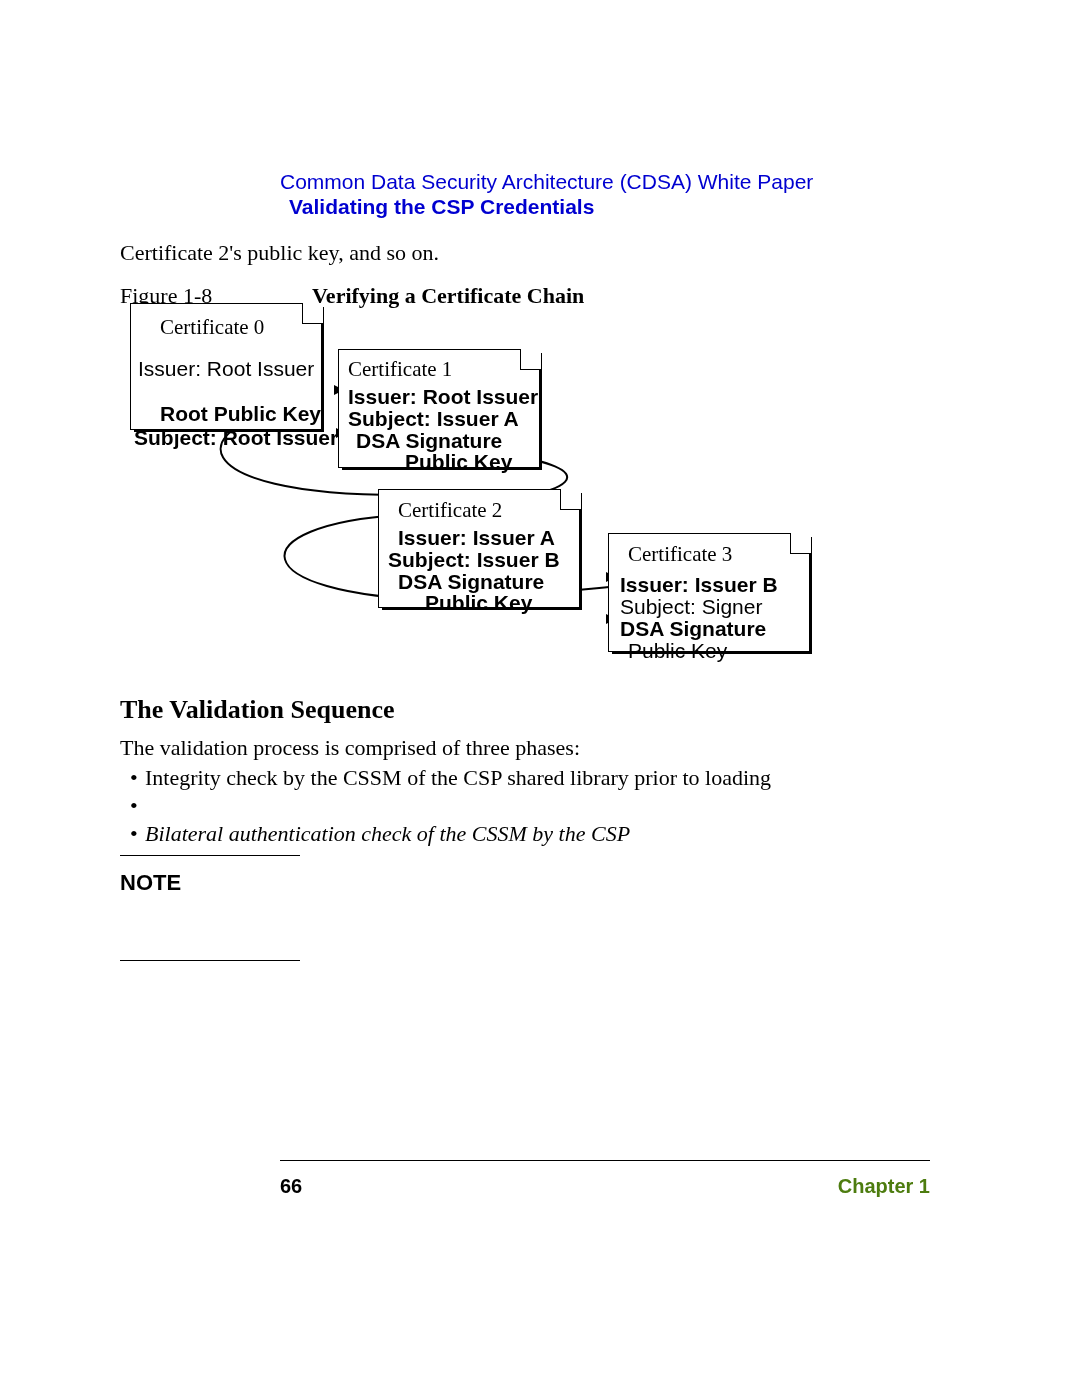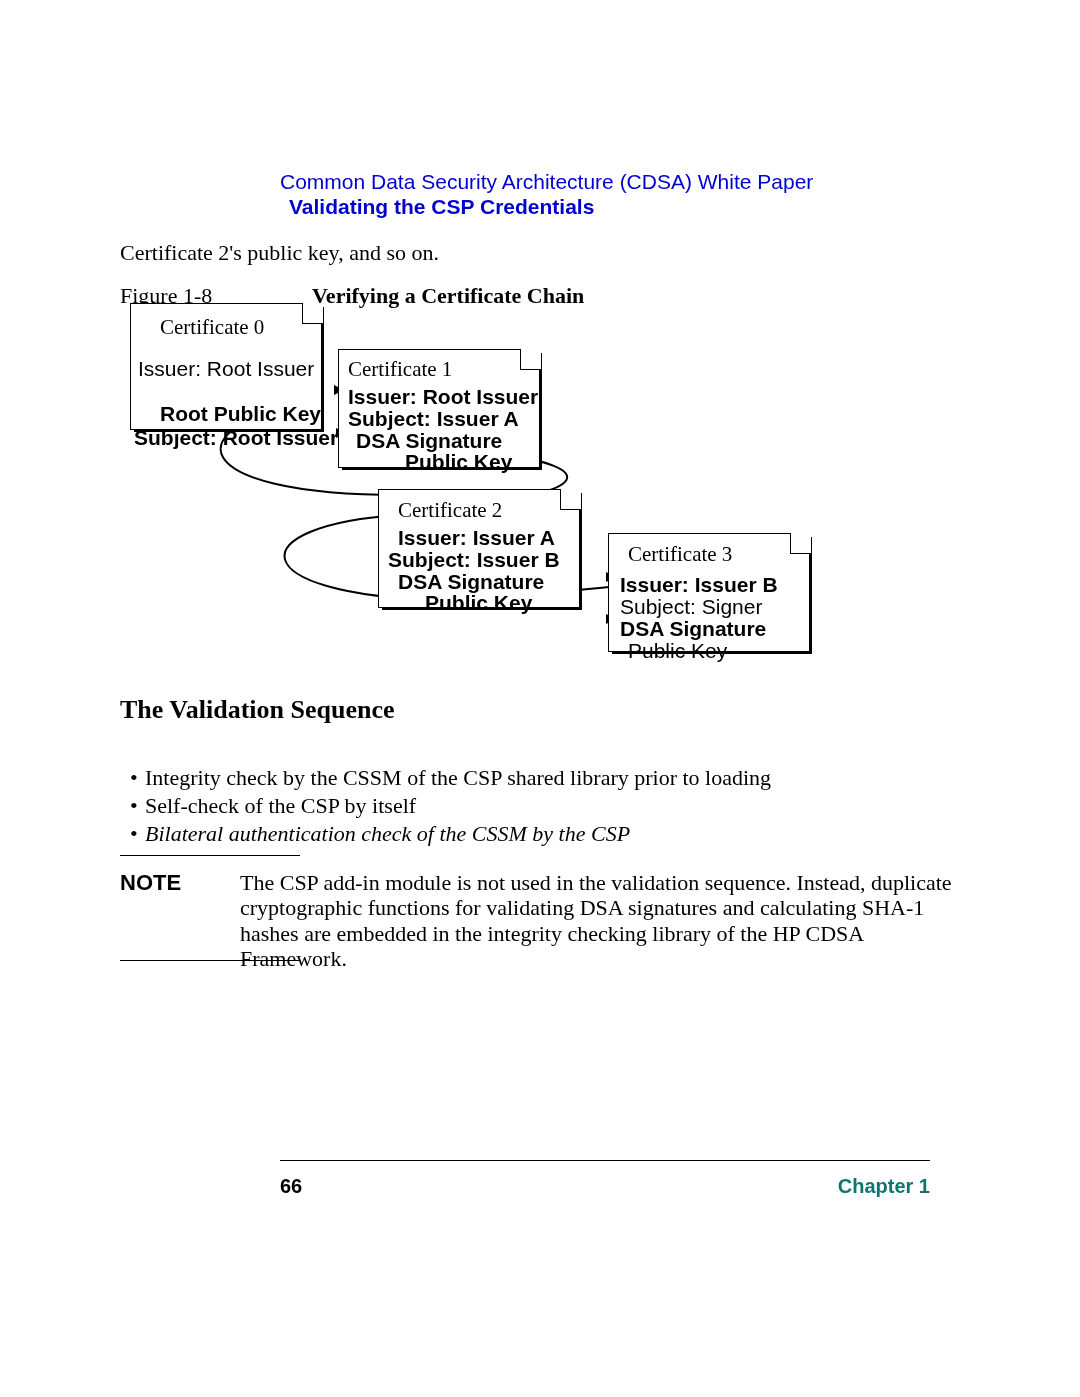--- a/index.html
+++ b/index.html
@@ -31,21 +31,21 @@
 
   
   .diagram { position: absolute; left: 120px; top: 295px; width: 700px; height: 370px; }
   .diagram * { font-size: 21px; }
   .cert-label { position:absolute; font-family: "Times New Roman", Times, serif; }
   .cert-line  { position:absolute; font-family: Arial, Helvetica, sans-serif; }
 
   
   .footer-rule { position:absolute; left:280px; top:1160px; width:650px; border-top:1.5px solid #000; }
   .pagenum { position:absolute; left:280px; top:1175px; font-size:20px; font-weight:bold; }
-  .chapter { position:absolute; right:150px; top:1175px; font-size:20px; font-weight:bold; color:#0f766e; }
+  .chapter { position:absolute; right:150px; top:1175px; font-size:20px; font-weight:bold; color:#4d7c0f; }
 
   
   .sect-head { position:absolute; left:120px; top:695px;  font-size:26px; font-weight:bold; }
   .sect-p1   { position:absolute; left:120px; top:735px;  font-size:22px; }
   .li        { position:absolute; left:145px; font-size:22px; }
   .bullet    { position:absolute; left:130px; font-size:22px; }
 
   .note-rule1 { position:absolute; left:120px; top:855px; width:180px; border-top:1px solid #000; }
   .note-rule2 { position:absolute; left:120px; top:960px; width:180px; border-top:1px solid #000; }
   .note-label { position:absolute; left:120px; top:870px; font-size:22px; font-weight:bold; }
@@ -119,30 +119,29 @@
     <div class="shadow" style="left:492px; top:242px; width:200px; height:117px;"></div>
     <div class="certbox" style="left:488px; top:238px; width:200px; height:117px;"></div>
     <div class="cert-label" style="left:508px; top:247px;">Certificate 3</div>
     <div class="cert-line bold" style="left:500px; top:278px;">Issuer:  Issuer B</div>
     <div class="cert-line" style="left:500px; top:300px;">Subject:  Signer</div>
     <div class="cert-line bold" style="left:500px; top:322px;">DSA Signature</div>
     <div class="cert-line" style="left:508px; top:344px;">Public Key</div>
   </div>
 
   <div class="sect-head serif">The Validation Sequence</div>
+  <div class="sect-p1 serif">The validation process is comprised of three phases:</div>
 
   <div class="bullet serif" style="top:765px;">•</div>
   <div class="li serif" style="top:765px;">Integrity check by the CSSM of the CSP shared library prior to loading</div>
   <div class="bullet serif" style="top:793px;">•</div>
-  <div class="li serif" style="top:793px;">Self-check of the CSP by itself</div>
   <div class="bullet serif" style="top:821px;">•</div>
   <div class="li serif" style="top:821px;font-style:italic;">Bilateral authentication check of the CSSM by the CSP</div>
 
   <div class="note-rule1"></div>
   <div class="note-label">NOTE</div>
-  <div class="note-body serif">The CSP add-in module is not used in the validation sequence.  Instead, duplicate cryptographic functions for validating DSA signatures and calculating SHA-1 hashes are embedded in the integrity checking library of the HP CDSA Framework.</div>
   <div class="note-rule2"></div>
 
 
   <div class="footer-rule"></div>
   <div class="pagenum">66</div>
   <div class="chapter">Chapter 1</div>
 </div>
 
 </body></html>

